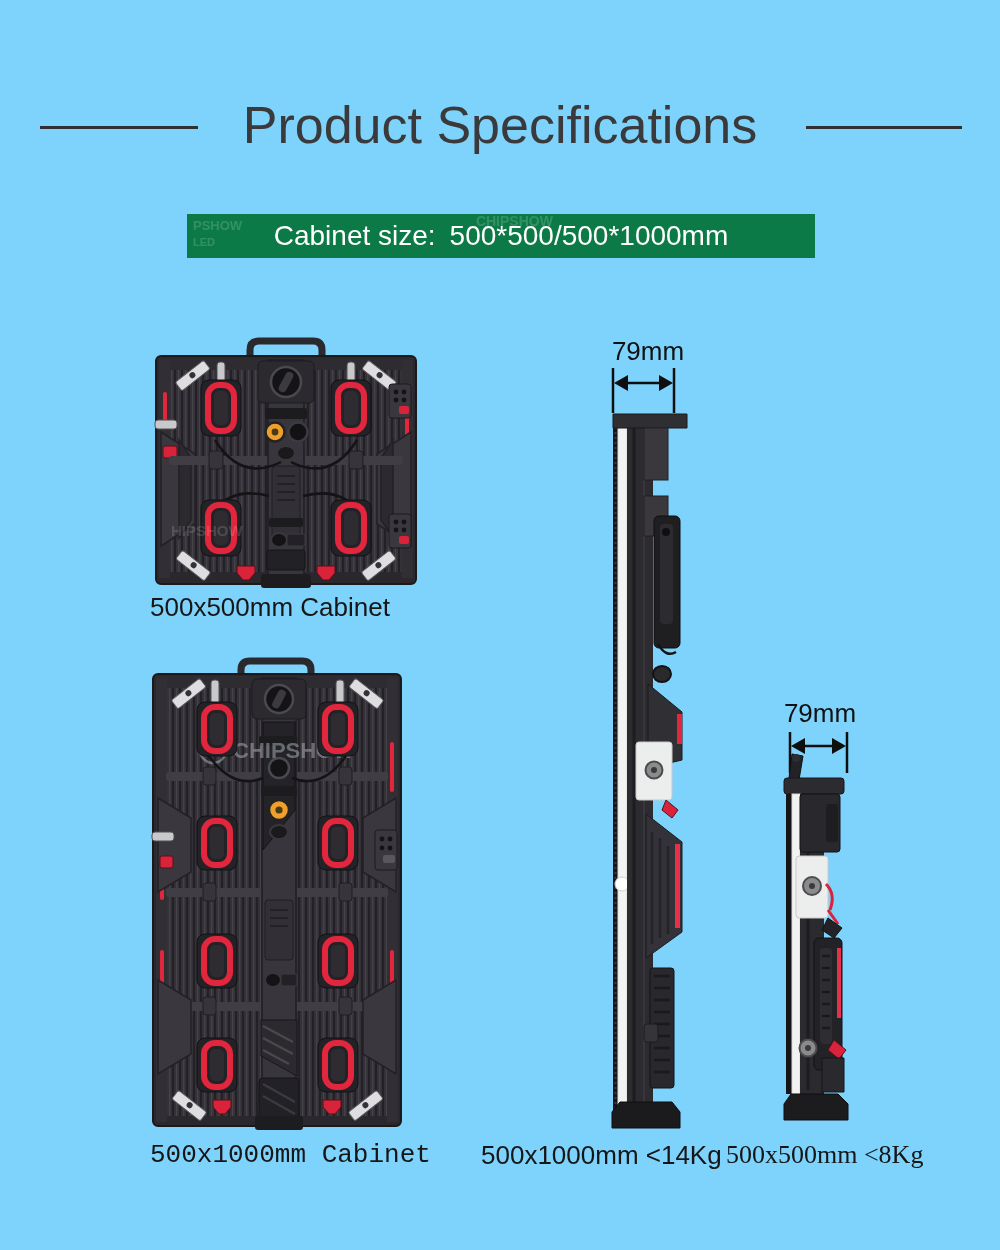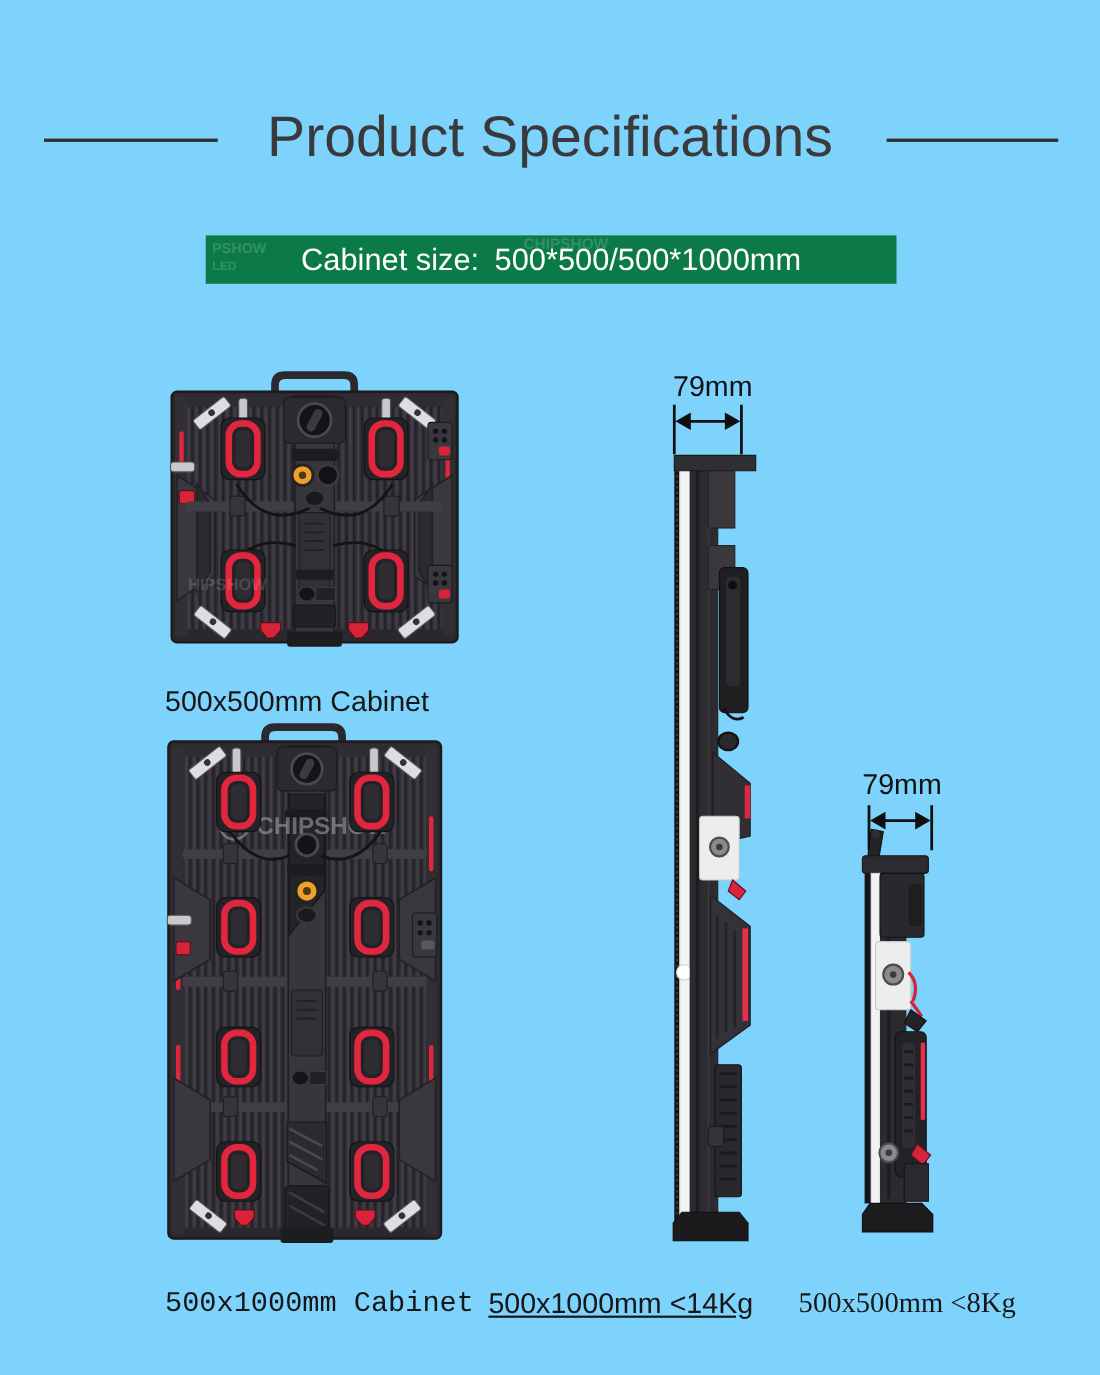--- a/index.html
+++ b/index.html
@@ -25,21 +25,21 @@
   .title-line.right{left:806px;width:156px;}
 
   .banner{position:absolute;left:187px;top:214px;width:628px;height:44px;
     background:var(--banner-green);display:flex;align-items:center;justify-content:center;
     gap:14px;color:#ffffff;font-size:28px;}
   .banner .wm{position:absolute;color:#ffffff;opacity:0.16;font-weight:700;}
   .banner .wm.l1{left:6px;top:4px;font-size:13px;}
   .banner .wm.l2{left:6px;top:22px;font-size:11px;}
   .banner .wm.c1{left:46%;top:-1px;font-size:14px;}
 
-  .caption{position:absolute;font-size:26px;color:var(--text-black);white-space:nowrap;margin-top:30px;}
+  .caption{position:absolute;font-size:26px;color:var(--text-black);white-space:nowrap;}
 
   .dim-label{position:absolute;font-size:26px;color:#111;width:80px;text-align:center;white-space:nowrap;}
 
   svg{display:block;}
   .fig{position:absolute;}
 </style>
 </head>
 <body>
 
 <div class="stage">
@@ -463,16 +463,16 @@
     </g>
 
     <circle cx="26" cy="296" r="8.5" fill="#8b8b8e" stroke="#4c4c4f" stroke-width="2"></circle>
     <circle cx="26" cy="296" r="3" fill="#3a393c"></circle>
     <path d="M52 288 l12 10 -7 9 -11 -9 Z" fill="#d8233a" stroke="#5a1019"></path>
     <path d="M40 306 h22 v34 h-22 Z" fill="#2a292d" stroke="#161518"></path>
 
     <path d="M2 352 L9 342 H56 L66 352 V368 H2 Z" fill="#1c1b1e" stroke="#0e0e10"></path>
   </svg>
 
-  <div class="caption" style="left:444px;top:1140px;text-decoration:underline;">500x1000mm &lt;14Kg</div>
+  <div class="caption" style="left:481px;top:1140px;">500x1000mm &lt;14Kg</div>
   <div class="caption" style="left:726px;top:1140px;font-family:Liberation Serif, serif;">500x500mm &lt;8Kg</div>
 
 </div>
 
 </body></html>

